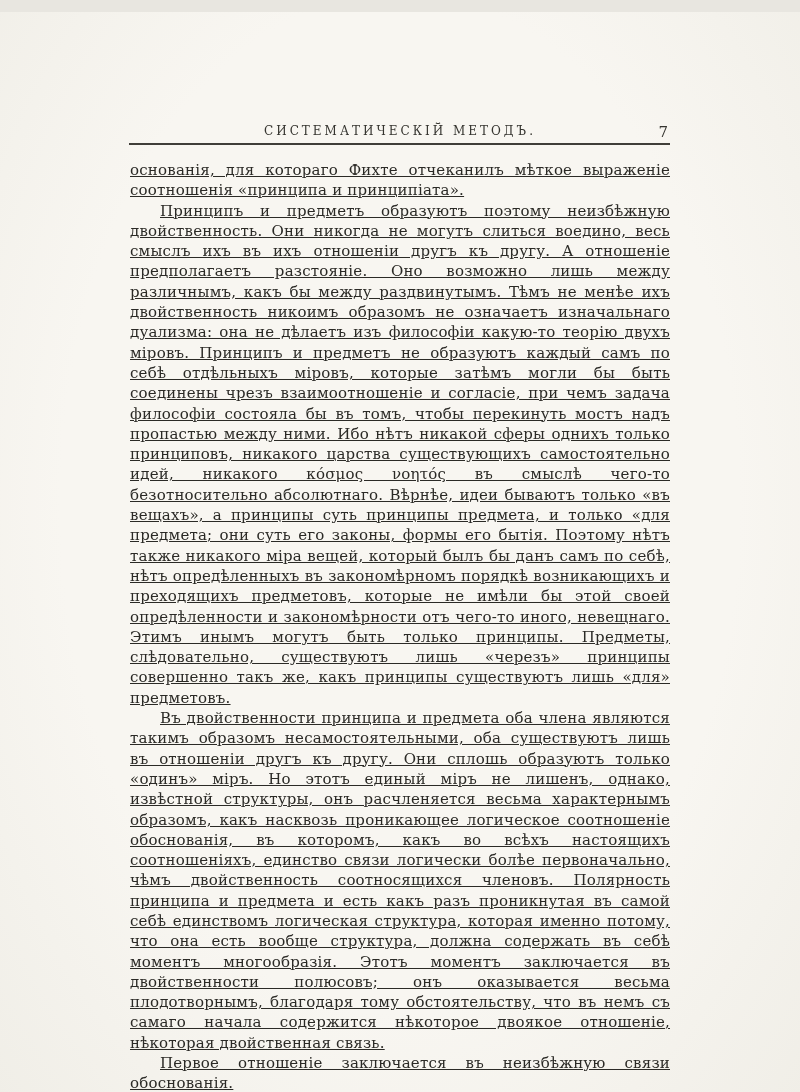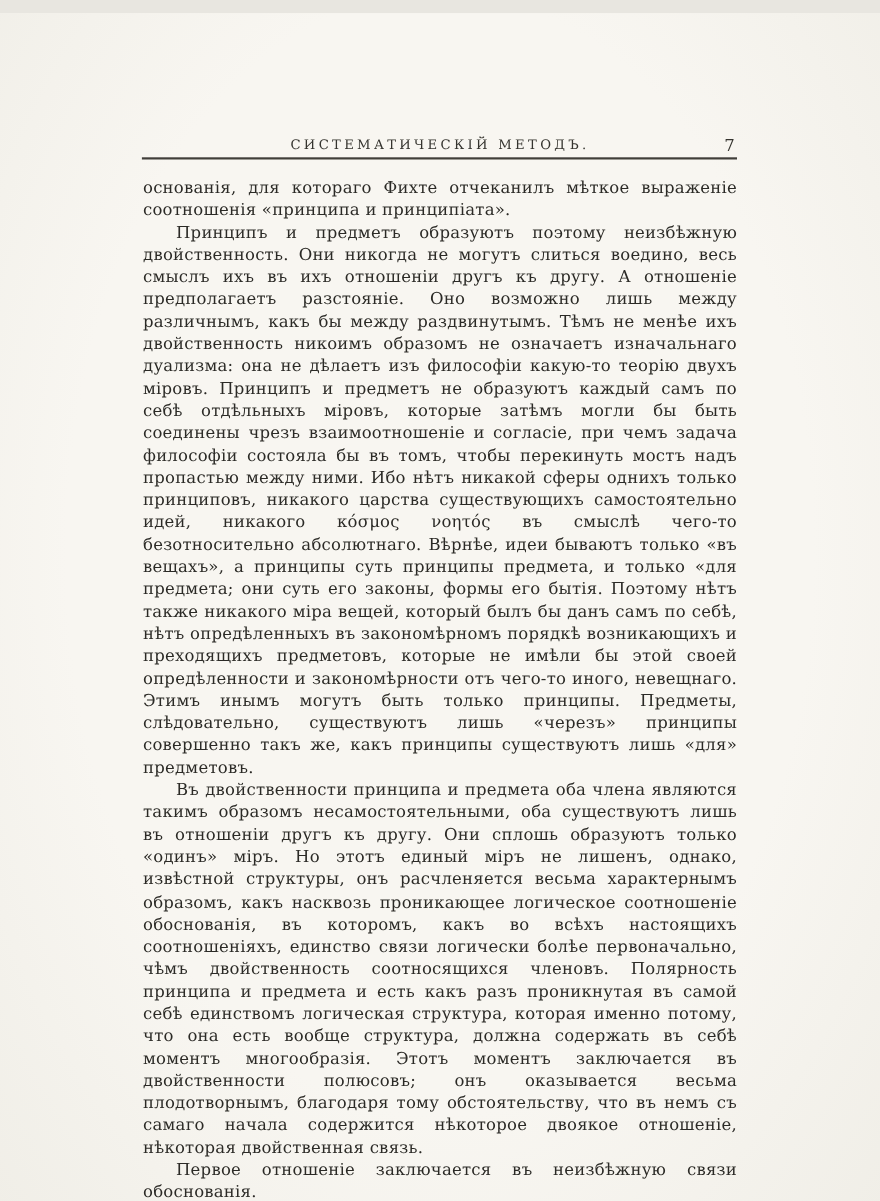--- a/index.html
+++ b/index.html
@@ -59,20 +59,21 @@
     left: 130px;
     width: 540px;
     font-size: 15px;
     line-height: 20.3px;
     text-align: justify;
     letter-spacing: 0.2px;
   }
   .body-text p {
     margin: 0;
     padding: 0;
+    text-decoration: underline;
   }
   .body-text p.indent {
     text-indent: 30px;
   }
 </style>
 </head>
 <body>
 
 <div class="page">
 

